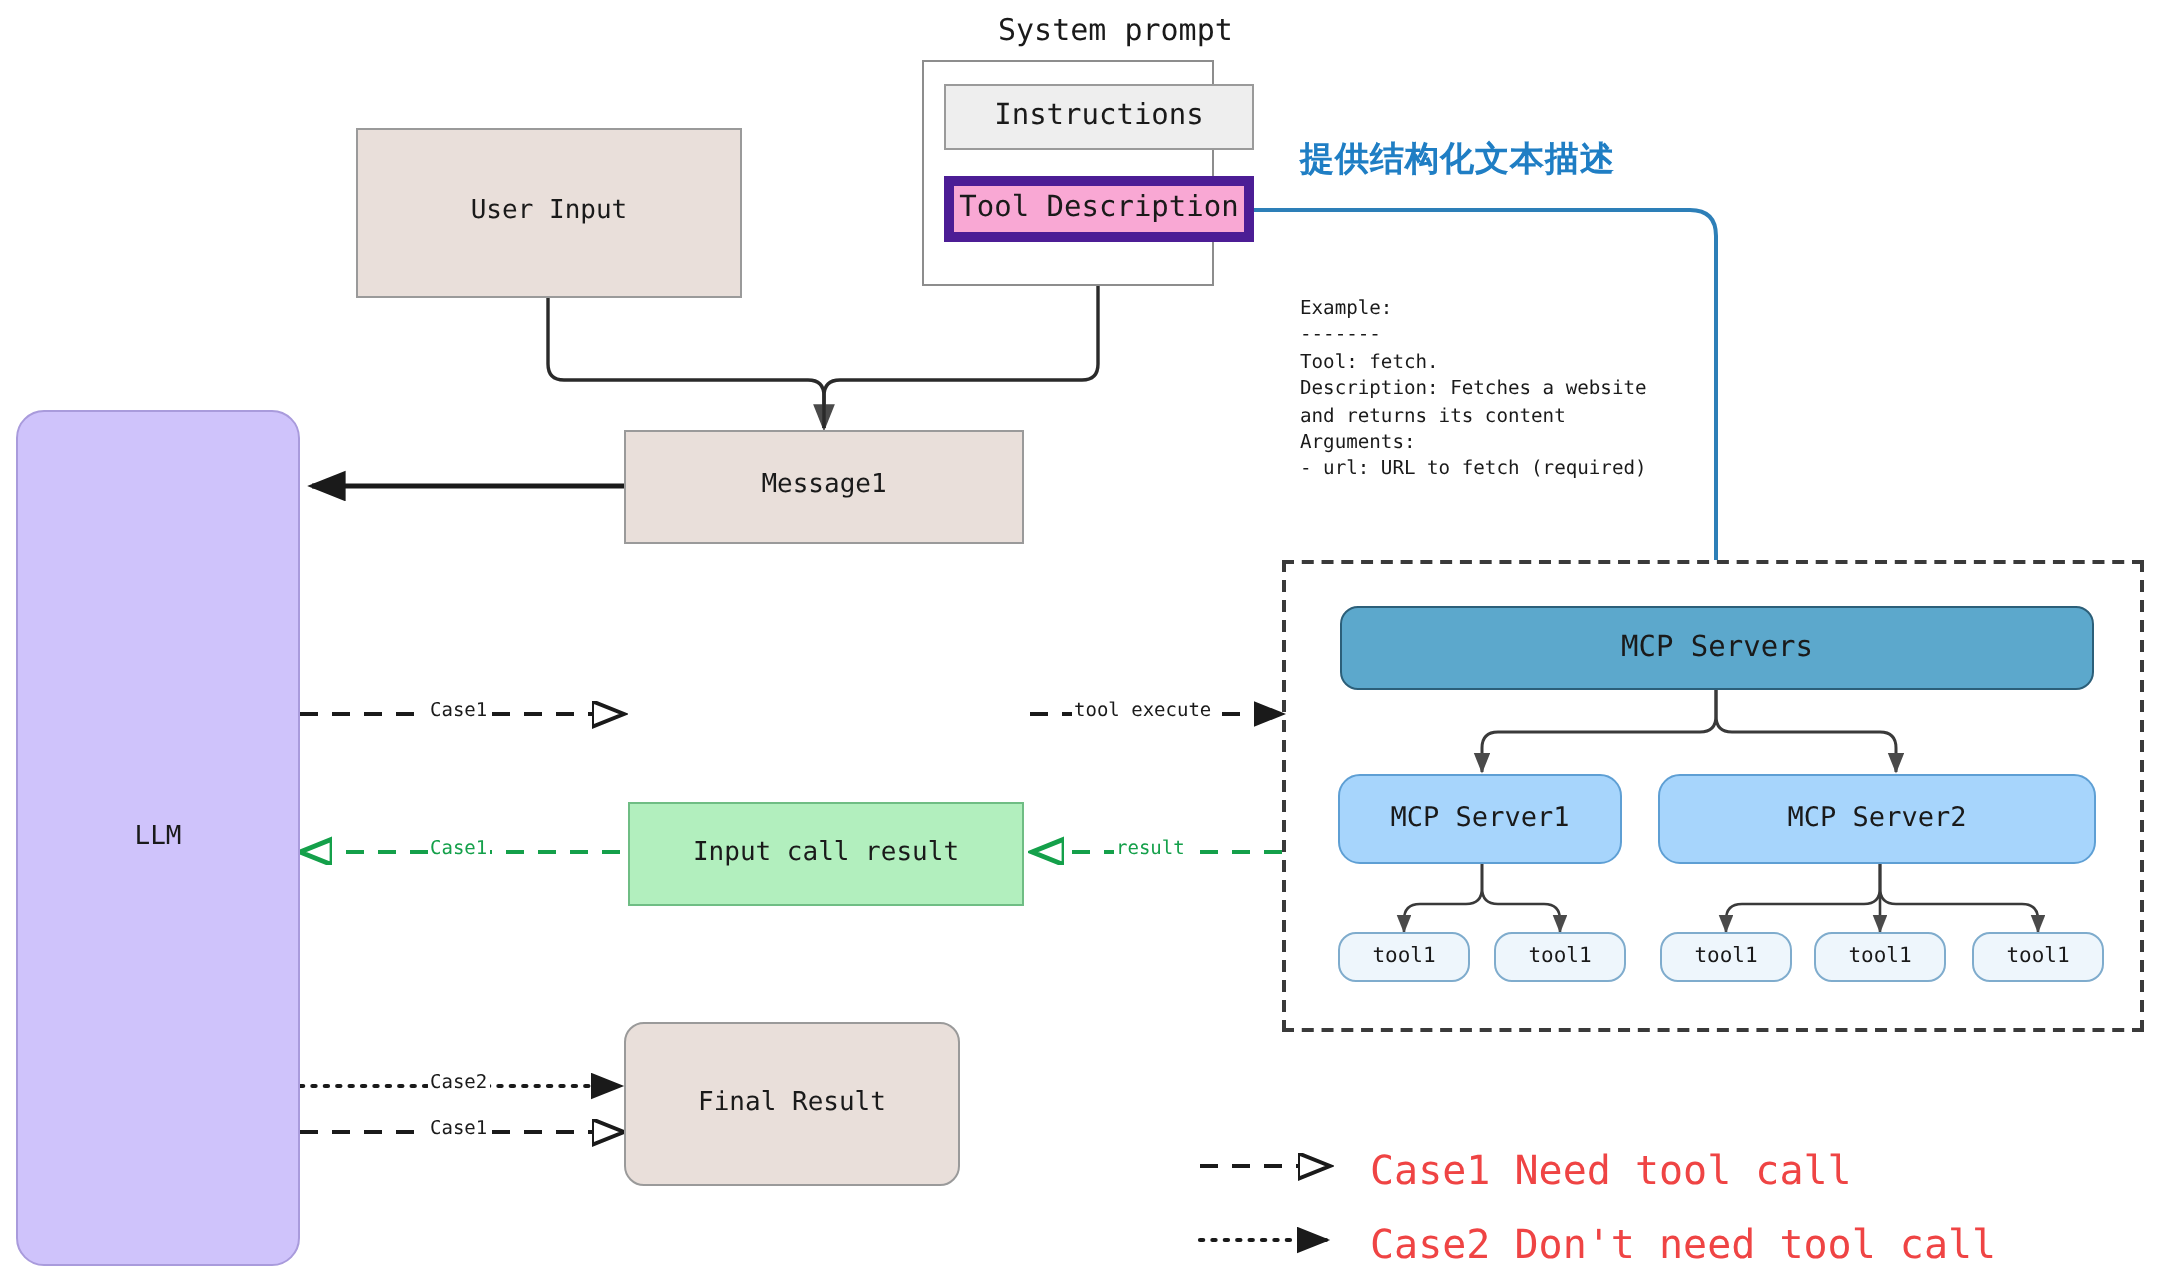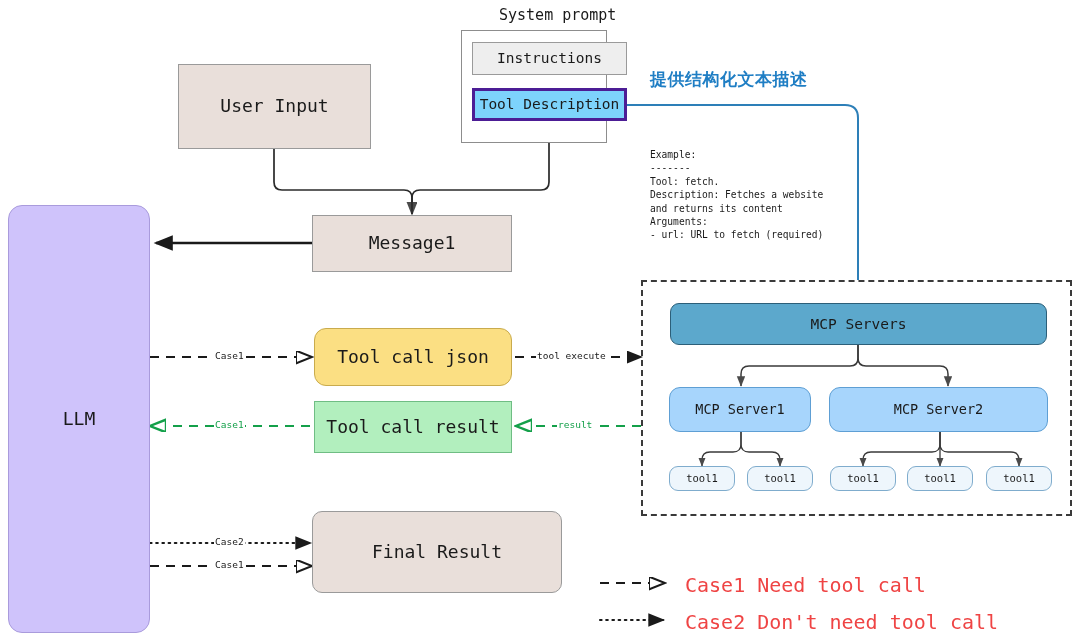--- a/index.html
+++ b/index.html
@@ -13,28 +13,28 @@
   .node{position:absolute;box-sizing:border-box;display:flex;align-items:center;justify-content:center;text-align:center;}
   .node span{display:block;line-height:1.25;}
 
   
   .beige{background:#e9dfda;border:1px solid #9a9a9a;}
   .purple{background:#cfc3fb;border:1px solid #a99bdc;border-radius:14px;align-items:center;}
   .yellow{background:#fbdf83;border:1px solid #c9ab4d;border-radius:12px;}
   .green{background:#b2efbe;border:1px solid #6fbd84;}
   .sysbox{background:#ffffff;border:1px solid #8d8d8d;}
   .instr{background:#eeeeee;border:1px solid #9a9a9a;}
-  .tooldesc{background:#7dd3fc;border:3px solid #4c1d95;}
+  .tooldesc{background:#f9a8d4;border:5px solid #4c1d95;}
   .mcphdr{background:#5ca8cc;border:1px solid #2c5f79;border-radius:9px;}
   .mcpsrv{background:#a7d5fc;border:1px solid #5e9fd4;border-radius:11px;}
   .toolchip{background:#eef6fc;border:1px solid #7faccd;border-radius:9px;}
 
   .t13{font-size:13.5px;}
   .t14{font-size:14.5px;}
-  .t15{font-size:18px;}
+  .t15{font-size:13px;}
   .t10{font-size:10.5px;}
 
   .caption{position:absolute;font-size:15px;color:#1a1a1a;white-space:nowrap;}
   .cnlabel{position:absolute;font-family:"DejaVu Sans","Liberation Sans",sans-serif;
            font-size:17px;font-weight:700;color:#1f7ec4;white-space:nowrap;letter-spacing:.5px;}
   .example{position:absolute;font-size:9.6px;line-height:13.4px;color:#1a1a1a;white-space:pre;}
   .edgelabel{position:absolute;font-size:9.5px;background:#ffffff;padding:0 1px;white-space:nowrap;}
   .legendtext{position:absolute;font-size:20px;color:#ef4444;white-space:nowrap;}
   .dashbox{position:absolute;box-sizing:border-box;border:2px dashed #3a3a3a;}
 </style>
@@ -125,29 +125,26 @@
 - url: URL to fetch (required)</div>
 
   <div class="node beige t15" style="left:312px;top:215px;width:200px;height:57px;">
     <span>Message1</span>
   </div>
 
   <div class="node purple t15" style="left:8px;top:205px;width:142px;height:428px;">
     <span>LLM</span>
   </div>
 
-  <div class="node yellow t15" style="left:314px;top:328px;width:198px;height:58px;">
-    <span>Tool call json</span>
+
+  <div class="node green t15" style="left:314px;top:401px;width:198px;height:52px;">
+    <span>Input call result</span>
   </div>
 
-  <div class="node green t15" style="left:314px;top:401px;width:198px;height:52px;">
-    <span>Tool call result</span>
-  </div>
-
-  <div class="node beige t15" style="left:312px;top:511px;width:250px;height:82px;border-radius:10px;">
+  <div class="node beige t15" style="left:312px;top:511px;width:168px;height:82px;border-radius:10px;">
     <span>Final Result</span>
   </div>
 
   <div class="dashbox" style="left:641px;top:280px;width:431px;height:236px;"></div>
 
   <div class="node mcphdr t14" style="left:670px;top:303px;width:377px;height:42px;">
     <span>MCP Servers</span>
   </div>
 
   <div class="node mcpsrv t13" style="left:669px;top:387px;width:142px;height:45px;">

